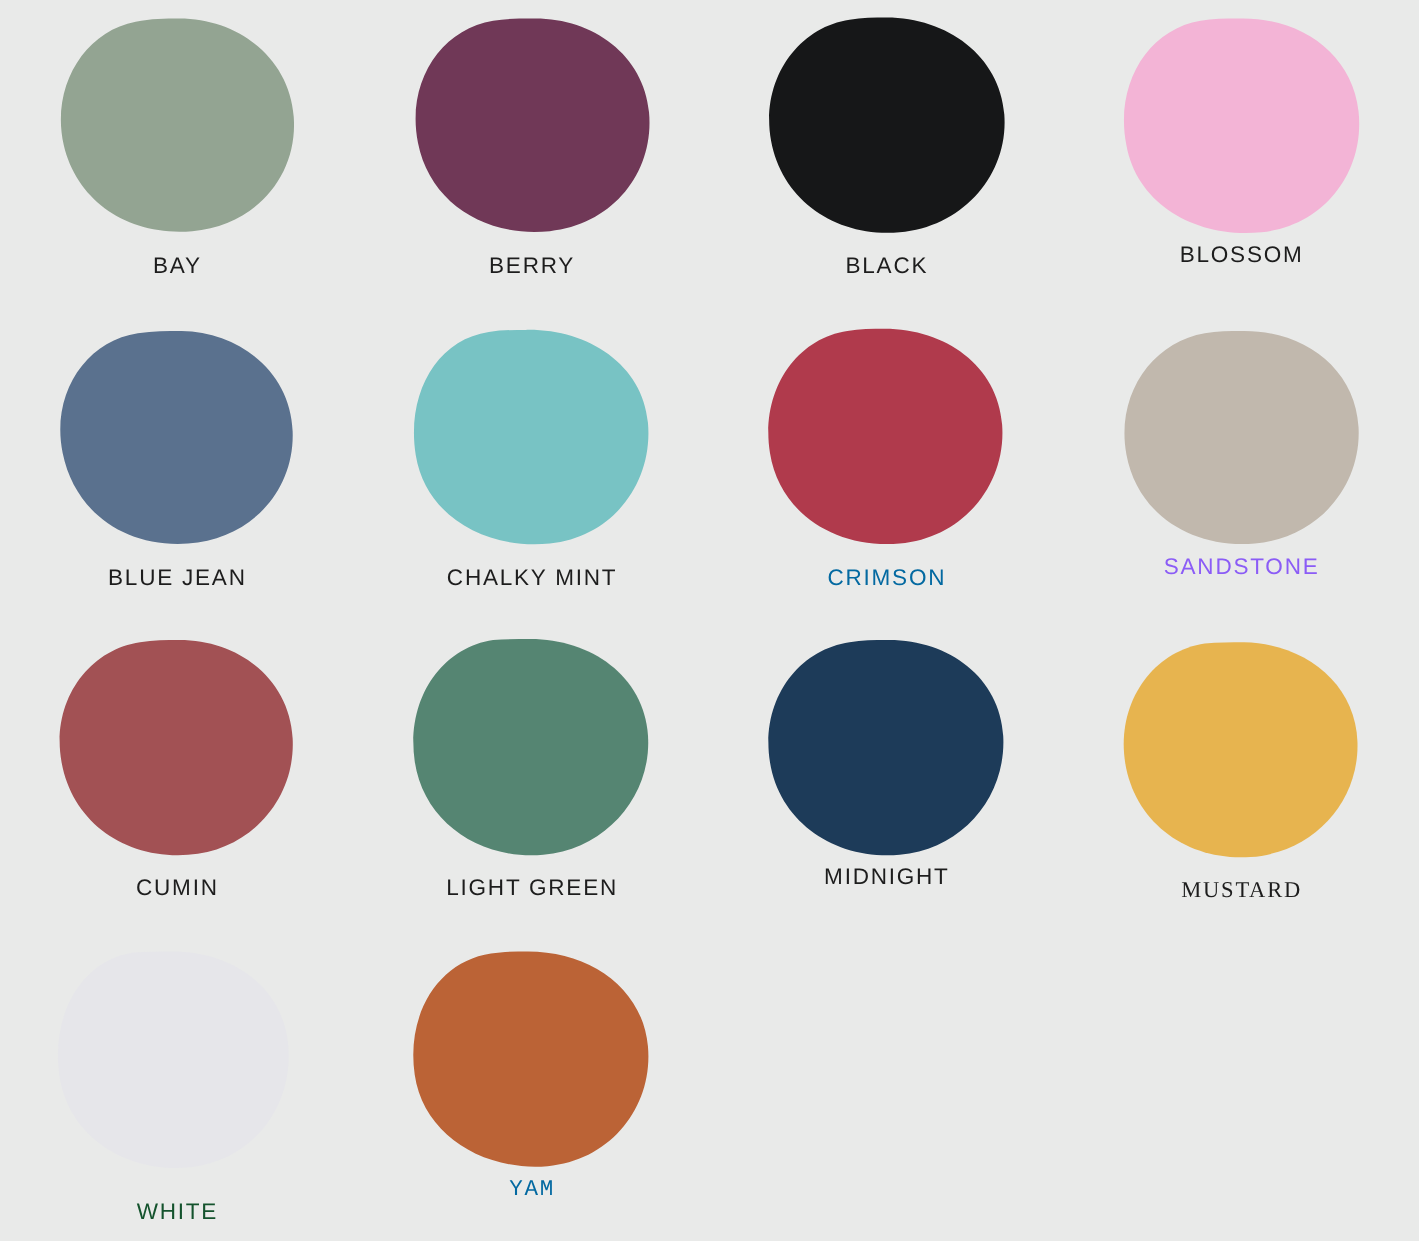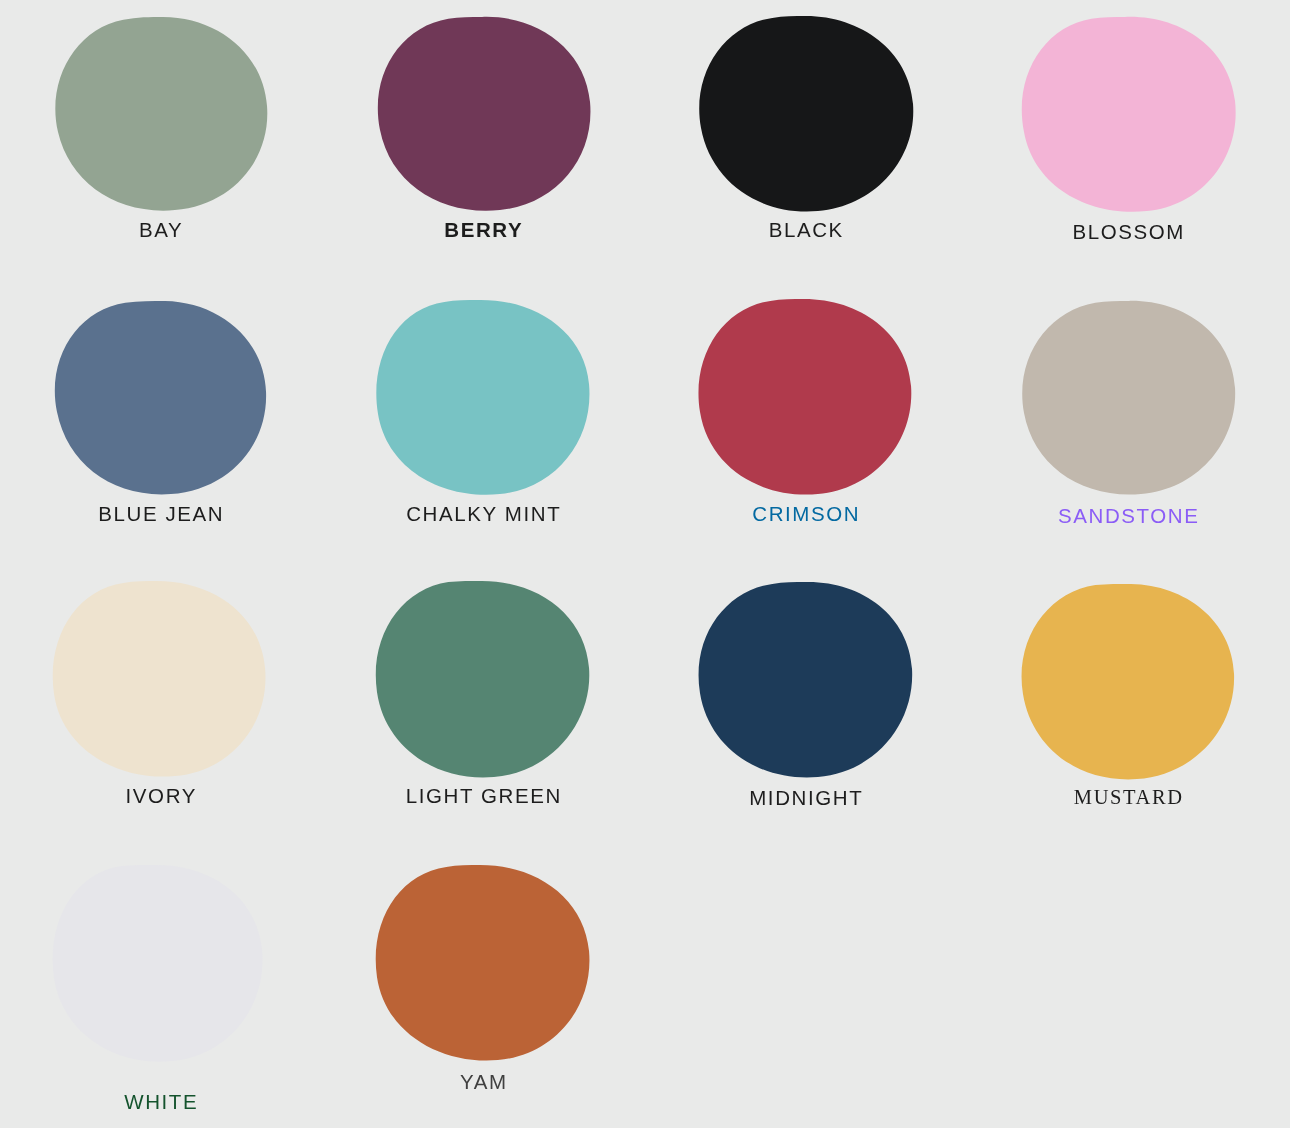--- a/index.html
+++ b/index.html
@@ -54,21 +54,21 @@
   }
 
   .swatch-label {
     font-family: "Liberation Sans", sans-serif;
     font-size: 20.5px;
     letter-spacing: 1.6px;
     color: #1d1d1d;
     text-transform: uppercase;
     white-space: nowrap;
     font-weight: 400;
-    margin-top: 4px;
+    margin-top: 16px;
     text-align: center;
   }
 
   
   .row-1 .blob-wrap { margin-top: 14px; }
   .row-2 .blob-wrap { margin-top: 16px; }
   .row-3 .blob-wrap { margin-top: 16px; }
   .row-4 .blob-wrap { margin-top: 18px; }
 
   .cell-white .swatch-label { margin-top: 26px; }
@@ -91,21 +91,21 @@
       </div>
       <div class="swatch-label" style="color: rgb(29, 29, 29);">BAY</div>
     </div>
 
     <div class="swatch-cell row-1 cell-berry">
       <div class="blob-wrap">
         <svg class="blob" viewBox="0 0 220 200" preserveAspectRatio="xMidYMid meet">
           <path d="M108 2 C163 0 212 34 217 88 C222 143 184 191 126 197 C68 203 16 172 5 116 C-6 60 26 12 74 4 C85 2 97 2 108 2 Z" fill="#703857"></path>
         </svg>
       </div>
-      <div class="swatch-label" style="color: rgb(29, 29, 29); font-weight: bold;">BERRY</div>
+      <div class="swatch-label" style="color: rgb(29, 29, 29);">BERRY</div>
     </div>
 
     <div class="swatch-cell row-1 cell-black">
       <div class="blob-wrap">
         <svg class="blob" viewBox="0 0 220 200" preserveAspectRatio="xMidYMid meet">
           <path d="M110 1 C165 1 214 36 218 90 C222 145 180 193 122 198 C64 203 14 169 4 114 C-6 59 28 10 76 3 C87 1 99 1 110 1 Z" fill="#161718"></path>
         </svg>
       </div>
       <div class="swatch-label" style="color: rgb(29, 29, 29);">BLACK</div>
     </div>
@@ -148,29 +148,29 @@
 
     <div class="swatch-cell row-2 cell-sandstone">
       <div class="blob-wrap">
         <svg class="blob" viewBox="0 0 220 200" preserveAspectRatio="xMidYMid meet">
           <path d="M110 2 C166 1 214 36 217 90 C220 144 180 192 122 197 C64 202 14 170 4 115 C-6 60 28 12 76 4 C87 2 99 2 110 2 Z" fill="#c1b8ad"></path>
         </svg>
       </div>
       <div class="swatch-label" style="color: #8b5cf6;">SANDSTONE</div>
     </div>
 
-
-    <div class="swatch-cell row-3 cell-ivory">
-      <div class="blob-wrap">
-        <svg class="blob" viewBox="0 0 220 200" preserveAspectRatio="xMidYMid meet">
-          <path d="M106 0 C162 0 210 33 215 88 C220 143 182 192 124 197 C66 202 10 170 2 114 C-6 58 24 9 72 2 C83 0 95 0 106 0 Z" fill="#eee3cf"></path>
-        </svg>
-      </div>
-      <div class="swatch-label" style="color: rgb(29, 29, 29);">IVORY</div>
-    </div>
+    <div class="swatch-cell row-3 cell-cumin">
+      <div class="blob-wrap">
+        <svg class="blob" viewBox="0 0 220 200" preserveAspectRatio="xMidYMid meet">
+          <path d="M112 1 C167 1 213 37 216 91 C219 146 178 194 120 198 C62 202 14 168 4 113 C-6 58 28 10 76 3 C88 1 100 1 112 1 Z" fill="#a25154"></path>
+        </svg>
+      </div>
+      <div class="swatch-label" style="color: rgb(29, 29, 29);">CUMIN</div>
+    </div>
+
 
     <div class="swatch-cell row-3 cell-light-green">
       <div class="blob-wrap">
         <svg class="blob" viewBox="0 0 220 200" preserveAspectRatio="xMidYMid meet">
           <path d="M108 0 C164 0 212 34 216 88 C220 143 178 193 120 198 C62 203 10 168 2 112 C-6 56 26 8 74 1 C85 0 97 0 108 0 Z" fill="#558572"></path>
         </svg>
       </div>
       <div class="swatch-label" style="color: rgb(29, 29, 29);">LIGHT GREEN</div>
     </div>
 
@@ -201,17 +201,17 @@
       <div class="swatch-label" style="color: #14532d;">WHITE</div>
     </div>
 
 
     <div class="swatch-cell row-4 cell-yam">
       <div class="blob-wrap">
         <svg class="blob" viewBox="0 0 220 200" preserveAspectRatio="xMidYMid meet">
           <path d="M106 0 C162 0 211 33 216 87 C221 142 182 192 124 197 C66 202 10 169 2 113 C-6 57 24 9 72 2 C83 0 95 0 106 0 Z" fill="#bb6336"></path>
         </svg>
       </div>
-      <div class="swatch-label" style="color: #404040;">YAM</div>
+      <div class="swatch-label" style="color: #0369a1; font-family: Liberation Mono, monospace;">YAM</div>
     </div>
 
   </div>
 </div>
 
 </body></html>

